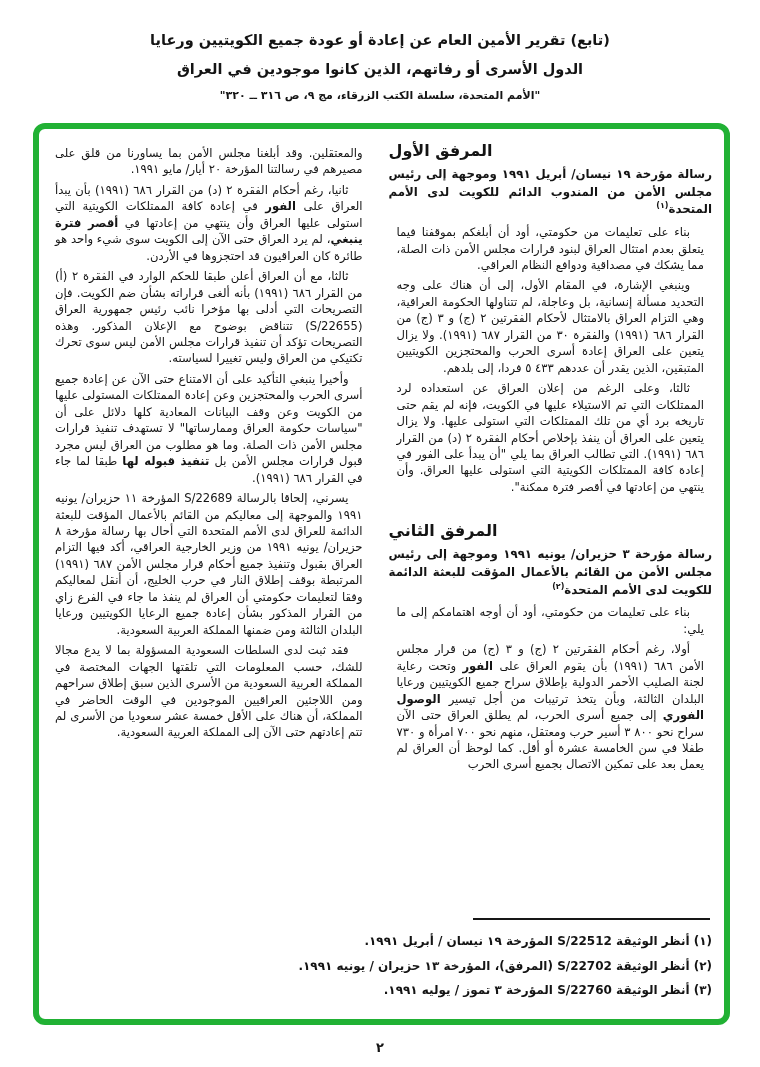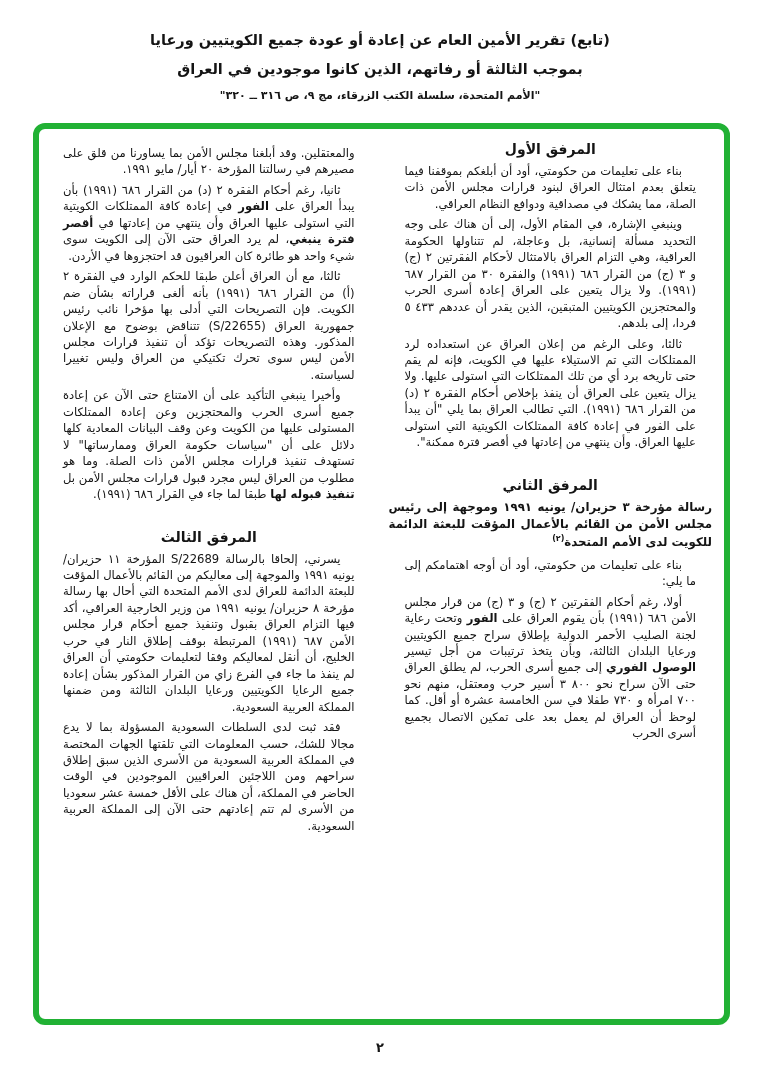--- a/index.html
+++ b/index.html
@@ -15,70 +15,78 @@
     position:absolute;left:33px;top:123px;width:697px;height:902px;
     box-sizing:border-box;border:6px solid #21b134;border-radius:12px;background:#fff;
   }
   .columns{
     position:absolute;top:12px;left:8px;right:12px;height:772px;
     display:flex;gap:18px;direction:rtl;overflow:hidden;
   }
   .column{flex:1;min-width:0;}
 
   .annex-heading{
-    margin:26px 0 6px 0;font-size:14px;font-weight:bold;direction:rtl;text-align:center;
+    margin:26px 0 6px 0;font-size:16px;font-weight:bold;direction:rtl;text-align:left;
   }
   .column .annex-heading:first-child{margin-top:0;}
   .letter-heading{
     margin:2px 0 5px 0;font-weight:bold;font-size:11.8px;line-height:1.5;
     direction:rtl;text-align:justify;
   }
   .para{
-    margin:4px 16px;font-size:11.6px;line-height:1.42;direction:rtl;
+    margin:4px 8px;font-size:11.6px;line-height:1.42;direction:rtl;
     text-align:justify;text-indent:14px;
   }
   .para.no-indent{text-indent:0;}
   .bold{font-weight:bold;}
   sup{font-size:8px;line-height:0;}
 
   .footnotes{position:absolute;right:12px;left:12px;bottom:16px;direction:rtl;text-align:right;}
   .footnote-rule{width:237px;height:2px;background:#161616;margin:0 2px 9px auto;}
   .footnote{font-weight:bold;font-size:12px;line-height:2.05;}
 
   .page-number{
     position:absolute;top:1040px;left:0;width:100%;text-align:center;
     font-weight:bold;font-size:13px;
   }
 </style>
 </head>
 <body>
 
 <header class="page-header">
   <div class="header-line">(تابع) تقرير الأمين العام عن إعادة أو عودة جميع الكويتيين ورعايا</div>
-  <div class="header-line">بموجب الثالثة أو رفاتهم، الذين كانوا موجودين في العراق</div>
+  <div class="header-line">الدول الأسرى أو رفاتهم، الذين كانوا موجودين في العراق</div>
   <div class="header-source">"الأمم المتحدة، سلسلة الكتب الزرقاء، مج ٩، ص ٣١٦ ــ ٣٢٠"</div>
 </header>
 
 <div class="frame" style="border-color: rgb(33, 177, 52);">
   <div class="columns">
     <div class="column" id="col-right">
         <h3 class="annex-heading">المرفق الأول</h3>
+        <p class="letter-heading"><span>رسالة مؤرخة ١٩ نيسان/ أبريل ١٩٩١ وموجهة إلى رئيس مجلس الأمن من المندوب الدائم للكويت لدى الأمم المتحدة</span><sup>(١)</sup></p>
         <p class="para"><span>بناء على تعليمات من حكومتي، أود أن أبلغكم بموقفنا فيما يتعلق بعدم امتثال العراق لبنود قرارات مجلس الأمن ذات الصلة، مما يشكك في مصداقية ودوافع النظام العراقي.</span></p>
         <p class="para"><span>وينبغي الإشارة، في المقام الأول، إلى أن هناك على وجه التحديد مسألة إنسانية، بل وعاجلة، لم تتناولها الحكومة العراقية، وهي التزام العراق بالامتثال لأحكام الفقرتين ٢ (ج) و ٣ (ج) من القرار ٦٨٦ (١٩٩١) والفقرة ٣٠ من القرار ٦٨٧ (١٩٩١). ولا يزال يتعين على العراق إعادة أسرى الحرب والمحتجزين الكويتيين المتبقين، الذين يقدر أن عددهم ٥&nbsp;٤٣٣ فردا، إلى بلدهم.</span></p>
         <p class="para"><span>ثالثا، وعلى الرغم من إعلان العراق عن استعداده لرد الممتلكات التي تم الاستيلاء عليها في الكويت، فإنه لم يقم حتى تاريخه برد أي من تلك الممتلكات التي استولى عليها. ولا يزال يتعين على العراق أن ينفذ بإخلاص أحكام الفقرة ٢ (د) من القرار ٦٨٦ (١٩٩١). التي تطالب العراق بما يلي "أن يبدأ على الفور في إعادة كافة الممتلكات الكويتية التي استولى عليها العراق. وأن ينتهي من إعادتها في أقصر فترة ممكنة".</span></p>
         <h3 class="annex-heading">المرفق الثاني</h3>
         <p class="letter-heading"><span>رسالة مؤرخة ٣ حزيران/ يونيه ١٩٩١ وموجهة إلى رئيس مجلس الأمن من القائم بالأعمال المؤقت للبعثة الدائمة للكويت لدى الأمم المتحدة</span><sup>(٢)</sup></p>
         <p class="para"><span>بناء على تعليمات من حكومتي، أود أن أوجه اهتمامكم إلى ما يلي:</span></p>
         <p class="para"><span>أولا، رغم أحكام الفقرتين ٢ (ج) و ٣ (ج) من قرار مجلس الأمن ٦٨٦ (١٩٩١) بأن يقوم العراق على </span><span class="bold">الفور</span><span> وتحت رعاية لجنة الصليب الأحمر الدولية بإطلاق سراح جميع الكويتيين ورعايا البلدان الثالثة، وبأن يتخذ ترتيبات من أجل تيسير </span><span class="bold">الوصول الفوري</span><span> إلى جميع أسرى الحرب، لم يطلق العراق حتى الآن سراح نحو ٣&nbsp;٨٠٠ أسير حرب ومعتقل، منهم نحو ٧٠٠ امرأة و ٧٣٠ طفلا في سن الخامسة عشرة أو أقل. كما لوحظ أن العراق لم يعمل بعد على تمكين الاتصال بجميع أسرى الحرب</span></p>
       </div>
     <div class="column" id="col-left">
         <p class="para no-indent"><span>والمعتقلين. وقد أبلغنا مجلس الأمن بما يساورنا من قلق على مصيرهم في رسالتنا المؤرخة ٢٠ أيار/ مايو ١٩٩١.</span></p>
         <p class="para"><span>ثانيا، رغم أحكام الفقرة ٢ (د) من القرار ٦٨٦ (١٩٩١) بأن يبدأ العراق على </span><span class="bold">الفور</span><span> في إعادة كافة الممتلكات الكويتية التي استولى عليها العراق وأن ينتهي من إعادتها في </span><span class="bold">أقصر فترة ينبغي</span><span>، لم يرد العراق حتى الآن إلى الكويت سوى شيء واحد هو طائرة كان العراقيون قد احتجزوها في الأردن.</span></p>
         <p class="para"><span>ثالثا، مع أن العراق أعلن طبقا للحكم الوارد في الفقرة ٢ (أ) من القرار ٦٨٦ (١٩٩١) بأنه ألغى قراراته بشأن ضم الكويت. فإن التصريحات التي أدلى بها مؤخرا نائب رئيس جمهورية العراق (S/22655) تتناقض بوضوح مع الإعلان المذكور. وهذه التصريحات تؤكد أن تنفيذ قرارات مجلس الأمن ليس سوى تحرك تكتيكي من العراق وليس تغييرا لسياسته.</span></p>
         <p class="para"><span>وأخيرا ينبغي التأكيد على أن الامتناع حتى الآن عن إعادة جميع أسرى الحرب والمحتجزين وعن إعادة الممتلكات المستولى عليها من الكويت وعن وقف البيانات المعادية كلها دلائل على أن "سياسات حكومة العراق وممارساتها" لا تستهدف تنفيذ قرارات مجلس الأمن ذات الصلة. وما هو مطلوب من العراق ليس مجرد قبول قرارات مجلس الأمن بل </span><span class="bold">تنفيذ قبوله لها</span><span> طبقا لما جاء في القرار ٦٨٦ (١٩٩١).</span></p>
-        <h3 class="annex-heading">المرفق الثالث</h3>
         <p class="para"><span>يسرني، إلحاقا بالرسالة S/22689 المؤرخة ١١ حزيران/ يونيه ١٩٩١ والموجهة إلى معاليكم من القائم بالأعمال المؤقت للبعثة الدائمة للعراق لدى الأمم المتحدة التي أحال بها رسالة مؤرخة ٨ حزيران/ يونيه ١٩٩١ من وزير الخارجية العراقي، أكد فيها التزام العراق بقبول وتنفيذ جميع أحكام قرار مجلس الأمن ٦٨٧ (١٩٩١) المرتبطة بوقف إطلاق النار في حرب الخليج، أن أنقل لمعاليكم وفقا لتعليمات حكومتي أن العراق لم ينفذ ما جاء في الفرع زاي من القرار المذكور بشأن إعادة جميع الرعايا الكويتيين ورعايا البلدان الثالثة ومن ضمنها المملكة العربية السعودية.</span></p>
         <p class="para"><span>فقد ثبت لدى السلطات السعودية المسؤولة بما لا يدع مجالا للشك، حسب المعلومات التي تلقتها الجهات المختصة في المملكة العربية السعودية من الأسرى الذين سبق إطلاق سراحهم ومن اللاجئين العراقيين الموجودين في الوقت الحاضر في المملكة، أن هناك على الأقل خمسة عشر سعوديا من الأسرى لم تتم إعادتهم حتى الآن إلى المملكة العربية السعودية.</span></p>
+      </div>
+  </div>
+  <div class="footnotes">
+    <div class="footnote-rule"></div>
+    <div id="footnote-list">
+        <div class="footnote">(١) أنظر الوثيقة S/22512 المؤرخة ١٩ نيسان / أبريل ١٩٩١.</div>
+        <div class="footnote">(٢) أنظر الوثيقة S/22702 (المرفق)، المؤرخة ١٣ حزيران / يونيه ١٩٩١.</div>
+        <div class="footnote">(٣) أنظر الوثيقة S/22760 المؤرخة ٣ تموز / يوليه ١٩٩١.</div>
       </div>
   </div>
 </div>
 
 <div class="page-number">٢</div>
 
 </body></html>

